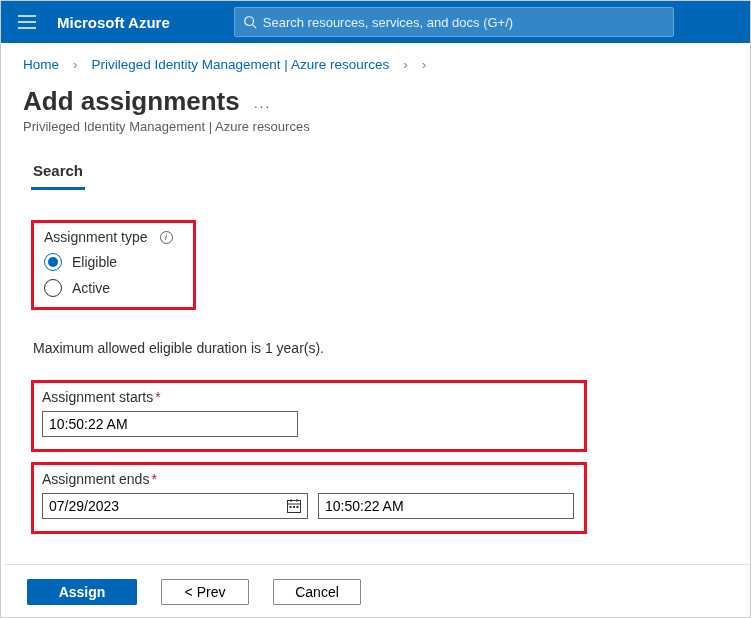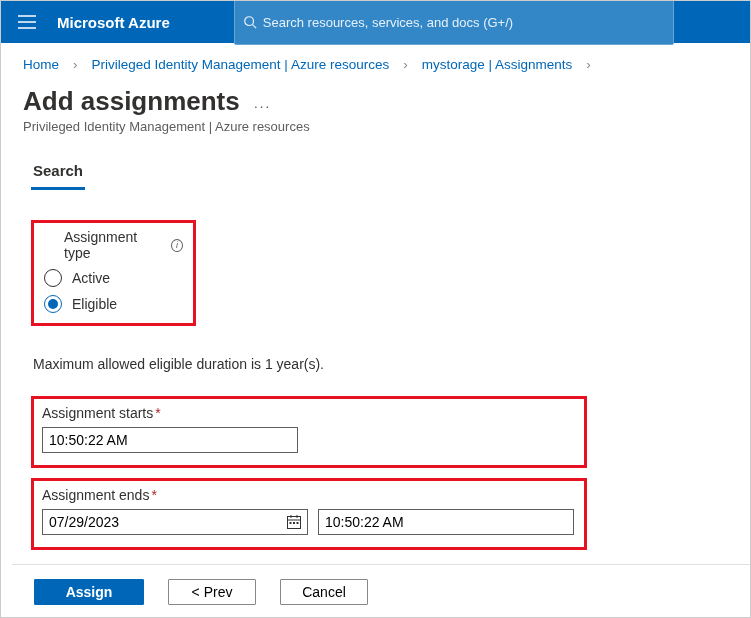--- a/index.html
+++ b/index.html
@@ -29,21 +29,21 @@
   .brand {
     color: #fff;
     font-weight: 600;
     font-size: 15px;
     margin-left: 14px;
     margin-right: 64px;
   }
   .searchbox {
     flex: 1;
     max-width: 440px;
-    height: 46px;
+    height: 30px;
     background: #3387c7;
     border: 1px solid #66a5d6;
     border-radius: 2px;
     display: flex;
     align-items: center;
     padding: 0 8px;
     color: #e8f1fa;
   }
   .searchbox input {
     flex: 1;
@@ -85,21 +85,21 @@
     border-bottom: 3px solid #0067b8;
   }
   
   .content { padding: 18px 30px 0 30px; }
   .red-box {
     border: 3px solid #e81123;
     padding: 6px 10px 10px 10px;
     display: inline-block;
   }
   .assignment-type-box { width: 165px; margin-top: 12px;}
-  .field-header { font-size: 14px; display: flex; align-items: center; gap: 12px; margin-left: 20px; }
+  .field-header { font-size: 14px; display: flex; align-items: center; gap: 12px; }
   .info-icon {
     width: 13px; height: 13px; border: 1px solid #605e5c; border-radius: 50%;
     display: inline-flex; align-items: center; justify-content: center;
     font-size: 9px; color: #605e5c; font-style: italic;
   }
   .radio-row { display: flex; align-items: center; gap: 10px; margin-top: 8px; cursor: pointer;}
   .radio-outer {
     width: 18px; height: 18px; border: 1px solid #323130; border-radius: 50%;
     display: flex; align-items: center; justify-content: center;
   }
@@ -129,21 +129,21 @@
     background:#fff;
   }
   .date-input-wrap input {
     flex:1; border:none; outline:none; font-size:14px; background:transparent;
   }
   .cal-icon { width:18px; cursor:pointer; }
   .time-input { width: 256px; }
   
   .footer {
     position: absolute;
-    left:11px; right:0;
+    left:4px; right:0;
     bottom: 0;
     border-top: 1px solid #e1dfdd;
     padding: 14px 22px;
     display: flex;
     gap: 24px;
     background:#fff;
   }
   .btn {
     height: 26px;
     min-width: 88px;
@@ -182,50 +182,49 @@
   </div>
 </div>
 
 <div class="wrap">
 
   <div class="breadcrumb">
     <a>Home</a>
     <span class="sep">›</span>
     <a>Privileged Identity Management | Azure resources</a>
     <span class="sep">›</span>
-    <a>mystorage | Assignments</a>
     <span class="sep">›</span>
   </div>
 
   <div class="title-block">
     <span class="page-title">Add assignments</span>
     <span class="title-dots">···</span>
     <div class="subtitle">Privileged Identity Management | Azure resources</div>
   </div>
 
   <div class="tabs">
     <div class="tab active">Search</div>
   </div>
 
   <div class="content">
 
     <div class="red-box assignment-type-box">
       <div class="field-header">
         <span>Assignment type</span>
         <span class="info-icon">i</span>
-      </div>
-      <div class="radio-row">
-        <span class="radio-outer"></span>
-        <span>Active</span>
       </div>
       <div class="radio-row selected">
         <span class="radio-outer">
             <span class="radio-inner"></span>
           </span>
         <span>Eligible</span>
+      </div>
+      <div class="radio-row">
+        <span class="radio-outer"></span>
+        <span>Active</span>
       </div>
     </div>
 
     <div class="duration-note">Maximum allowed eligible duration is 1 year(s).</div>
 
     <div class="red-box date-section">
       <div class="field-label">
         <span>Assignment starts</span><span class="req">*</span>
       </div>
       <div class="input-row">

